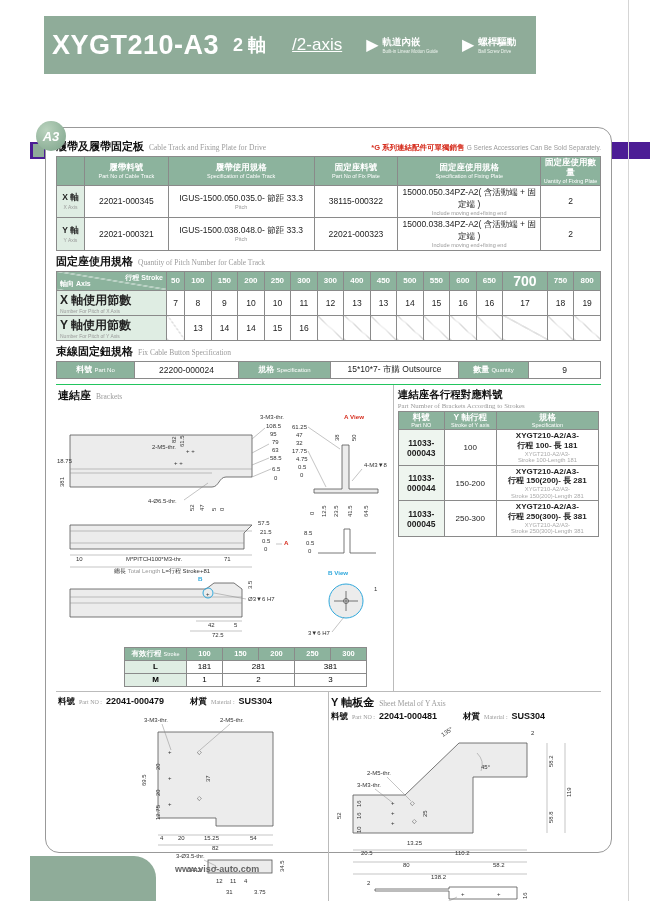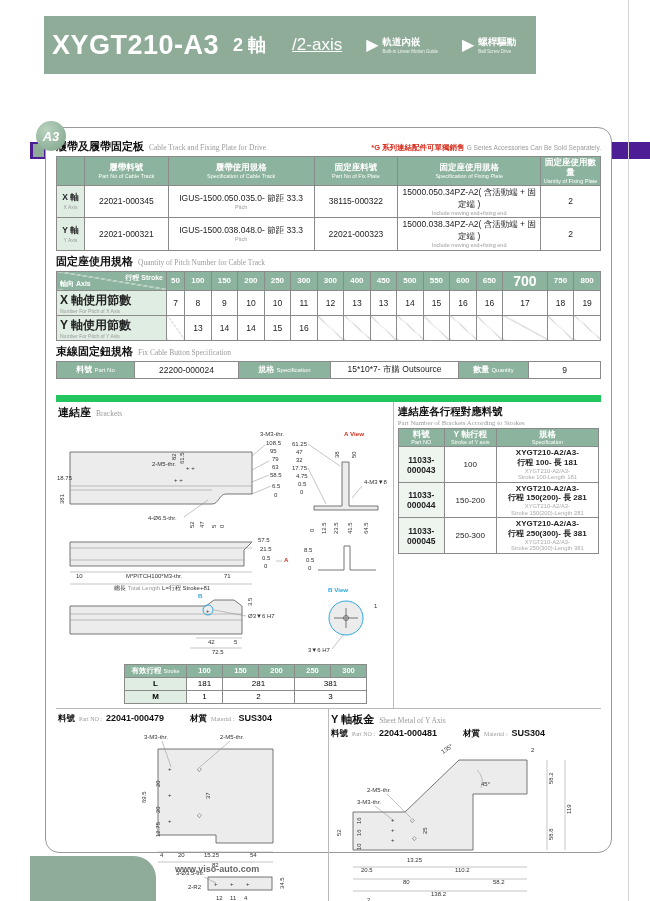--- a/index.html
+++ b/index.html
@@ -60,21 +60,21 @@
   .rl-cn { display:block; font-size:12px; font-weight:bold; }
   .rl-en { display:block; font-size:5px; color:#999; line-height:1; }
   .diag { background-image:linear-gradient(to right top, #fff 48.8%, #b5b5b5 49.6%, #b5b5b5 50.4%, #fff 51.2%); }
 
   
   .fixbar td { height:17px; }
   .fixbar .lab { background:#8CB39D; color:#fff; font-weight:bold; font-size:8px; }
   .fixbar .lab .en { font-weight:normal; font-size:6px; }
 
   
-  .sec4 { display:flex; border-top:7px solid #22c55e; border-bottom:1px solid #bbb; margin-top:16px; }
+  .sec4 { display:flex; border-top:1px solid #22c55e; border-bottom:1px solid #bbb; margin-top:5px; }
   .sec4-left { width:338px; padding-top:2px; }
   .sec4-right { width:209px; border-left:1px solid #bbb; padding:3px 2px 0 4px; }
   .bp-title-cn { font-size:10.5px; font-weight:bold; color:#111; }
   .bp-title-en { font-size:6.8px; color:#9a9a9a; font-family:"Liberation Serif", serif; }
   .bp td { font-size:8px; padding:1px; }
   .bp .part { background:#EEF5EF; font-weight:bold; font-size:8.5px; }
   .bp .sp-cn { display:block; font-size:8px; font-weight:bold; line-height:1.2; }
   .bp .sp-en { display:block; font-size:5.8px; color:#aaa; line-height:1.15; }
 
   

